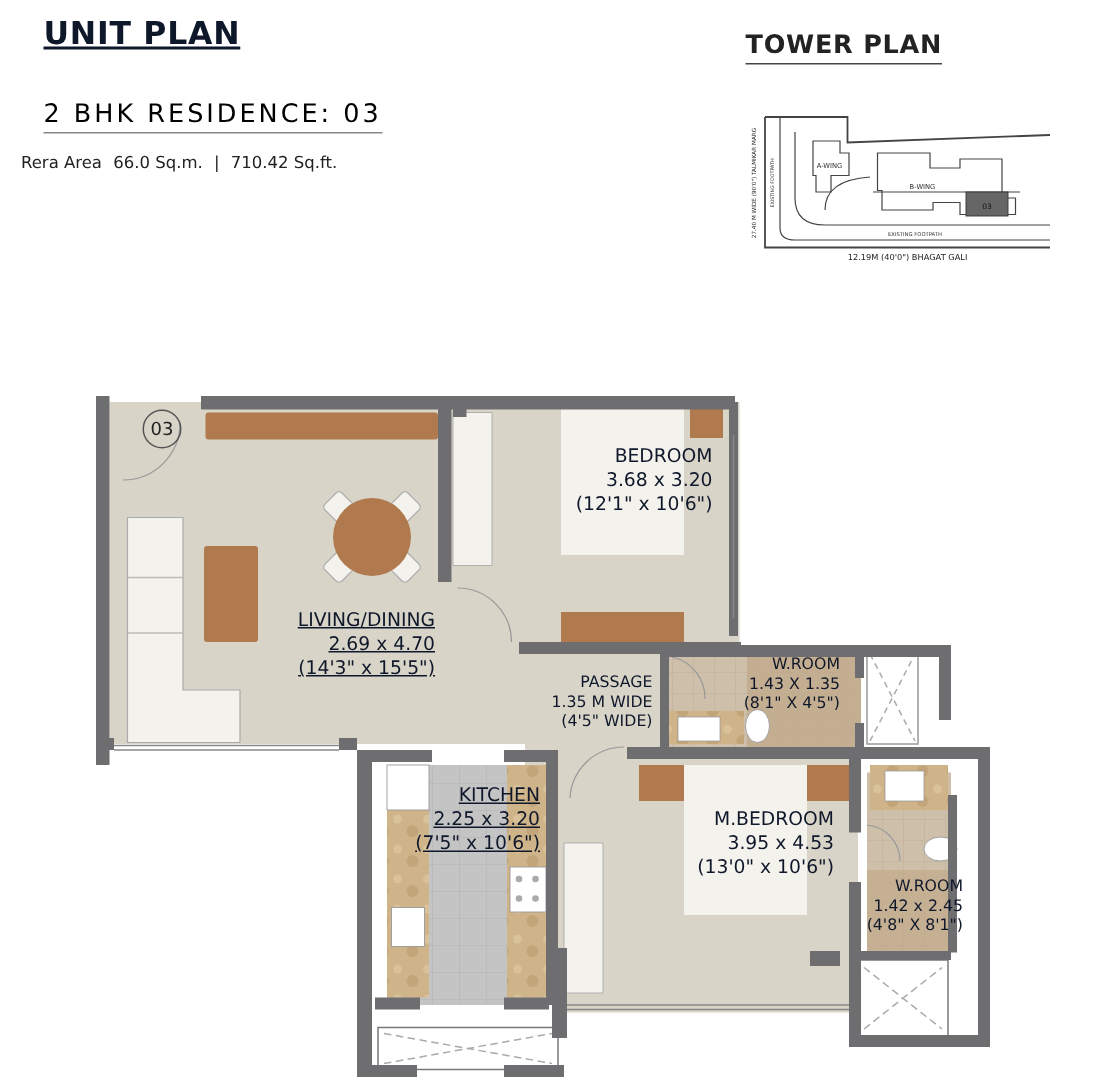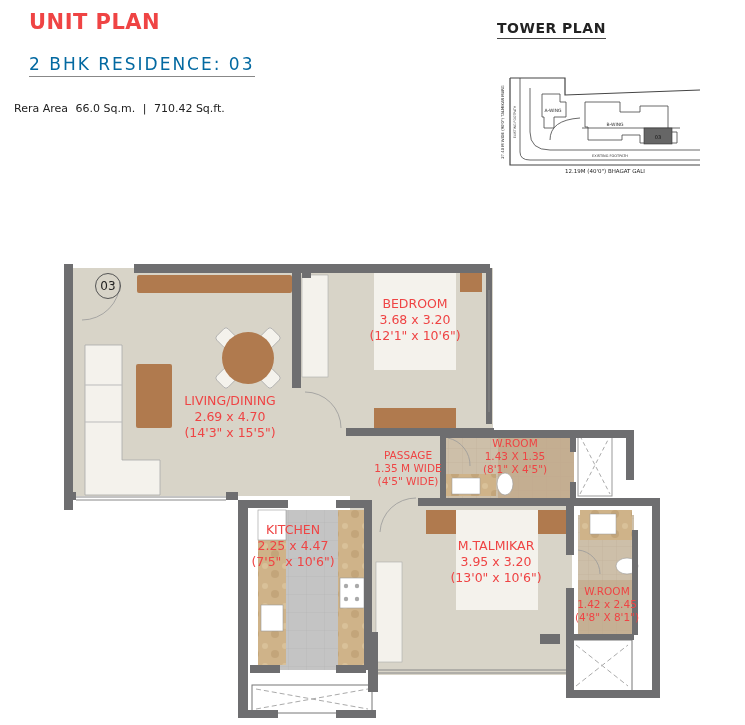--- a/index.html
+++ b/index.html
@@ -1,25 +1,25 @@
 <!DOCTYPE html>
 <html><head>
 <meta charset="utf-8">
 <style>
   html,body{margin:0;padding:0;background:#fff;}
   body{width:745px;height:725px;position:relative;overflow:hidden;font-family:"DejaVu Sans","Liberation Sans",sans-serif;color:#222;}
   .abs{position:absolute;}
-  .title{left:29px;top:10px;font-size:21px;font-weight:bold;letter-spacing:0.5px;color:#ef4444;}
-  .subtitle{left:29px;top:54px;font-size:17px;letter-spacing:2px;color:#0369a1;border-bottom:1px solid #888;padding-bottom:2px;}
+  .title{left:29px;top:10px;font-size:21px;font-weight:bold;letter-spacing:0.5px;color:#0f172a;text-decoration:underline;}
+  .subtitle{left:29px;top:66px;font-size:17px;letter-spacing:2px;color:#000000;border-bottom:1px solid #888;padding-bottom:2px;}
   .rera{left:14px;top:102px;font-size:11px;color:#222;}
   .rera span{margin-right:4px;}
-  .tower-title{left:497px;top:20px;font-size:14px;font-weight:bold;letter-spacing:0.5px;border-bottom:1px solid #444;padding-bottom:2px;}
+  .tower-title{left:497px;top:20px;font-size:17px;font-weight:bold;letter-spacing:0.5px;border-bottom:1px solid #444;padding-bottom:2px;}
   .tower-svg{left:490px;top:40px;}
   .plan{left:0;top:0;}
-  .room-label{position:absolute;text-align:center;font-size:12.5px;line-height:16px;color:#ef4444;}
+  .room-label{position:absolute;text-align:right;font-size:12.5px;line-height:16px;color:#0f172a;}
   .small-label{font-size:10.5px;line-height:13px;}
 </style>
 </head>
 <body>
 
 <div class="abs title">UNIT PLAN</div>
 <div class="abs subtitle">2 BHK RESIDENCE: 03</div>
 <div class="abs rera">
   <span>Rera Area</span>
   <span>66.0 Sq.m.</span>
@@ -178,47 +178,47 @@
     <line x1="76" y1="497" x2="226" y2="497"></line>
     <line x1="76" y1="500" x2="226" y2="500"></line>
     <line x1="378" y1="670" x2="566" y2="670"></line>
     <line x1="378" y1="673" x2="566" y2="673"></line>
     <line x1="489" y1="290" x2="489" y2="412"></line>
   </g>
 </svg>
 
 <div class="abs" style="left:95px;top:273px;width:24px;height:24px;border:1px solid #555;border-radius:50%;text-align:center;line-height:24px;font-size:12px;color:#222;">03</div>
 
-<div class="room-label" style="left:170px;top:393px;width:120px;">
+<div class="room-label" style="left:170px;top:405px;width:120px;text-decoration:underline;">
   <div>LIVING/DINING</div>
   <div>2.69 x 4.70</div>
   <div>(14'3" x 15'5")</div>
 </div>
 <div class="room-label" style="left:355px;top:296px;width:120px;">
   <div>BEDROOM</div>
   <div>3.68 x 3.20</div>
   <div>(12'1" x 10'6")</div>
 </div>
-<div class="room-label small-label" style="left:363px;top:449px;width:90px;">
+<div class="room-label small-label" style="left:345px;top:449px;width:90px;">
   <div>PASSAGE</div>
   <div>1.35 M WIDE</div>
   <div>(4'5" WIDE)</div>
 </div>
 <div class="room-label small-label" style="left:470px;top:437px;width:90px;">
   <div>W.ROOM</div>
   <div>1.43 X 1.35</div>
   <div>(8'1" X 4'5")</div>
 </div>
-<div class="room-label" style="left:243px;top:522px;width:100px;">
+<div class="room-label" style="left:260px;top:522px;width:100px;text-decoration:underline;">
   <div>KITCHEN</div>
-  <div>2.25 x 4.47</div>
+  <div>2.25 x 3.20</div>
   <div>(7'5" x 10'6")</div>
 </div>
 <div class="room-label" style="left:436px;top:538px;width:120px;">
-  <div>M.TALMIKAR</div>
-  <div>3.95 x 3.20</div>
+  <div>M.BEDROOM</div>
+  <div>3.95 x 4.53</div>
   <div>(13'0" x 10'6")</div>
 </div>
 <div class="room-label small-label" style="left:572px;top:585px;width:70px;">
   <div>W.ROOM</div>
   <div>1.42 x 2.45</div>
   <div>(4'8" X 8'1")</div>
 </div>
 
 </body></html>

